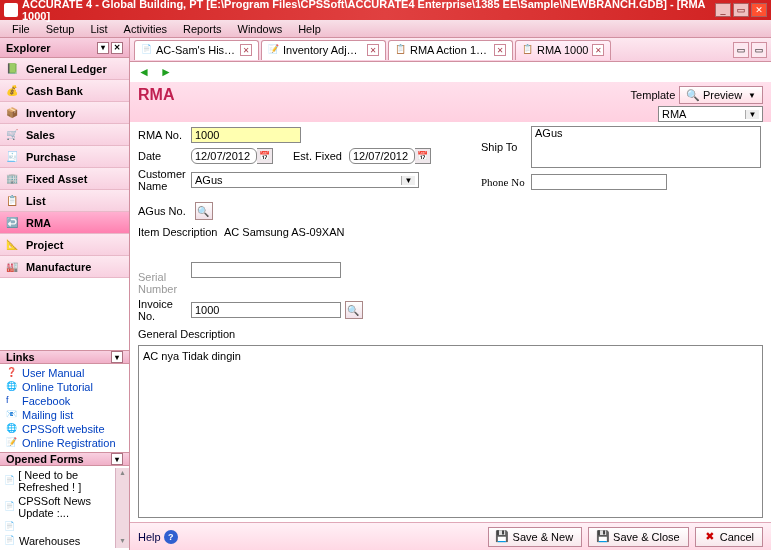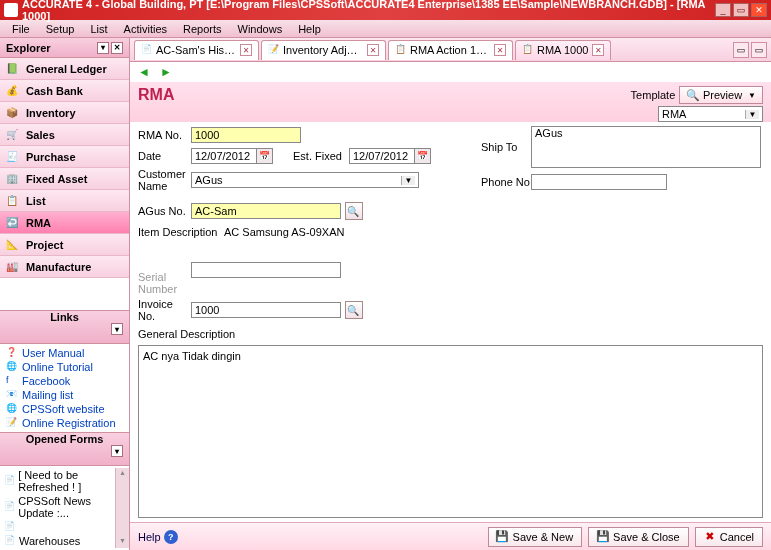--- a/index.html
+++ b/index.html
@@ -23,21 +23,21 @@
 
 .sidebar { width: 130px; background: #fde8f0; border-right: 1px solid #d090a0; display: flex; flex-direction: column; }
 .sidebar-header { height: 20px; background: linear-gradient(#f8d0e0, #f0b0c8); border-bottom: 1px solid #d090a0; display: flex; align-items: center; padding: 0 6px; font-weight: bold; }
 .sidebar-header .hdrbtns { margin-left: auto; display: flex; gap: 2px; }
 .sidebar-header .hdrbtn { width: 12px; height: 12px; border: 1px solid #aa7080; background: #fff; font-size: 8px; display:flex;align-items:center;justify-content:center; cursor:pointer;}
 .sidebar-navsection { background: #fff; }
 .navitem { height: 22px; background: linear-gradient(#fde8f0, #f8d0e0); border-bottom: 1px solid #e8b8c8; display: flex; align-items: center; padding: 0 6px; cursor: pointer; font-weight: bold; }
 .navitem.active { background: linear-gradient(#ffb0d0, #ff80b0); }
 .navitem .navicon { width: 14px; height: 14px; margin-right: 6px; display:flex;align-items:center;justify-content:center; font-size:10px; }
 .sidebar-panel { flex: 0 0 auto; }
-.panel-hdr { height: 34px; background: linear-gradient(#f8d0e0, #f0b0c8); border-top: 1px solid #d090a0; border-bottom: 1px solid #d090a0; display: flex; align-items: center; padding: 0 6px; font-weight: bold; flex-direction: column; }
+.panel-hdr { height: 14px; background: linear-gradient(#f8d0e0, #f0b0c8); border-top: 1px solid #d090a0; border-bottom: 1px solid #d090a0; display: flex; align-items: center; padding: 0 6px; font-weight: bold; }
 .panel-hdr .expbtn { margin-left:auto; width:12px;height:12px;border:1px solid #aa7080;background:#fff;font-size:8px;display:flex;align-items:center;justify-content:center;cursor:pointer;}
 .panel-body { background: #fff; padding: 2px 0; }
 .linkitem { display: flex; align-items: center; padding: 1px 6px; color: #0040c0; cursor: pointer; }
 .linkitem .linkicon { width: 12px; height: 12px; margin-right: 4px; font-size:9px; }
 .formitem { display: flex; align-items: center; padding: 1px 4px; cursor: pointer; }
 .formitem .formicon { width: 12px; height: 12px; margin-right: 3px; font-size:9px; }
 .sidebar-spacer { flex: 1; background: #fff; }
 .scrollhint { width:14px; background:#f0d8e0; border-left:1px solid #d8b0c0; display:flex; flex-direction:column; }
 .scrollhint .arrow { height:12px; text-align:center; font-size:8px; color:#888; }
 
@@ -66,21 +66,21 @@
 .previewbtn .dd { font-size:8px; margin-left:3px; }
 
 .form-grid { display:flex; gap:20px; margin-top:4px; }
 .form-col { display:flex; flex-direction:column; gap:3px; }
 .form-row { display:flex; align-items:center; min-height:18px; }
 .form-row label { width: 53px; }
 .input { height:16px; border:1px solid #888; padding:0 3px; background:#fff; }
 .input.yellow { background:#ffffb0; }
 .input.w110 { width:110px; }
 .input.w150 { width:150px; }
-.input.w75 { width:78px; }
+.input.w75 { width:78px;border-radius:6px; }
 .input.w230 { width:230px; }
 .input.w135 { width:136px; }
 .datebtn { width:16px;height:16px;border:1px solid #888;border-left:none;background:#f0e8ec;display:flex;align-items:center;justify-content:center;font-size:9px;cursor:pointer;}
 .lookupbtn { width:18px;height:18px;border:1px solid #a88;background:linear-gradient(#fff,#f0e0e8);margin-left:4px;display:flex;align-items:center;justify-content:center;font-size:10px;cursor:pointer;}
 .combo { height:16px; border:1px solid #888; width:228px; display:flex; align-items:center; padding:0 3px; background:#fff; }
 .combo .dd { margin-left:auto; width:14px; text-align:center; background:#eee; border-left:1px solid #aaa; font-size:8px; cursor:pointer; }
 .grayed { color:#999;margin-top:27px; }
 
 .bigtext { flex:1; border:1px solid #888; background:#fff; padding:4px; margin-top:2px; }
 
@@ -305,32 +305,31 @@
             </div>
           </div>
         </div>
 
         <div class="form-col" style="margin-left:30px;">
           <div class="form-row">
             <label style="width:50px;">Ship To</label>
             <textarea class="input w230" style="height: 42px; resize: none;">AGus</textarea>
           </div>
           <div class="form-row" style="margin-top:2px;">
-            <label style="width:50px;">Phone No</label>
+            <label style="width:50px;font-family:Liberation Serif, serif;">Phone No</label>
             <input class="input w135" value="" style="">
           </div>
         </div>
       </div>
 
       <div style="height:10px;"></div>
 
       <div class="form-col">
         <div class="form-row">
           <label>AGus No.</label>
-          <input class="input yellow w150" value="AC-Sam" style="">
           <div class="lookupbtn">🔍</div>
         </div>
         <div class="form-row">
           <label style="width:86px;">Item Description</label>
           <span>AC Samsung AS-09XAN</span>
         </div>
         <div class="form-row">
           <label class="grayed">Serial Number</label>
           <input class="input w150" value="" style="">
         </div>

